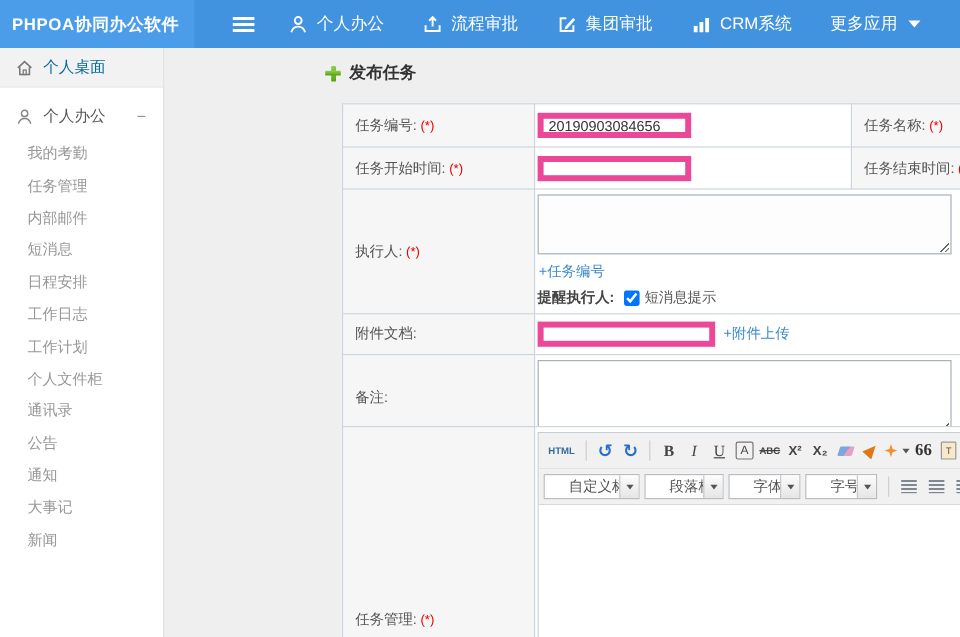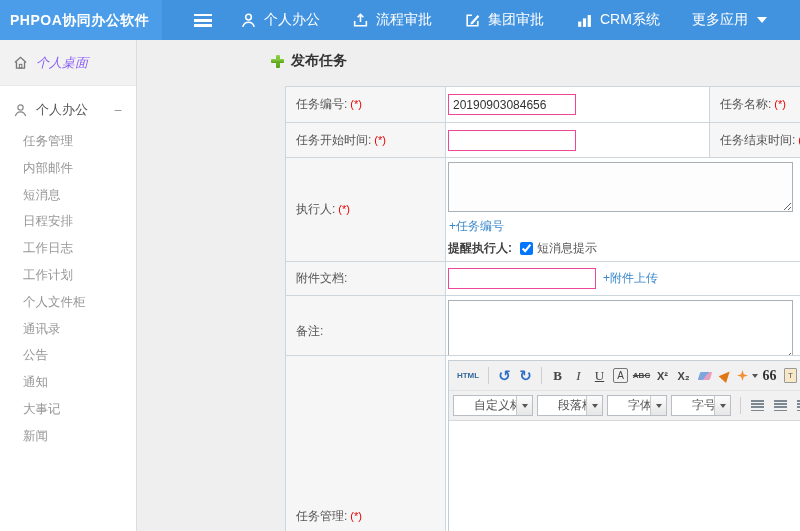--- a/index.html
+++ b/index.html
@@ -22,22 +22,22 @@
   .nav-item { display:flex; align-items:center; color:#fff; font-size:14px;
     margin-right:32px; cursor:pointer; white-space:nowrap; }
   .nav-item .nicon { width:17px; height:17px; margin-right:7px; display:inline-flex; }
   .nav-item svg { width:100%; height:100%; }
   .caret { width:0; height:0; border-left:5px solid transparent; border-right:5px solid transparent;
     border-top:6px solid #fff; margin-left:9px; display:inline-block; }
 
   
   .sidebar { position:absolute; left:0; top:40px; width:137px; height:491px;
     background:#fff; border-right:1px solid #ddd; overflow:hidden; }
-  .side-desktop { height:46px; background:#f2f2f2; border-bottom:1px solid #e9e9e9;
-    display:flex; align-items:center; padding-left:13px; color:#8b5cf6; font-size:13px; cursor:pointer;font-style:italic; }
+  .side-desktop { height:33px; background:#f2f2f2; border-bottom:1px solid #e9e9e9;
+    display:flex; align-items:center; padding-left:13px; color:#0369a1; font-size:13px; cursor:pointer; }
   .side-group { height:32px; margin-top:8px; display:flex; align-items:center;
     padding-left:13px; color:#555; font-size:13px; position:relative; cursor:pointer; }
   .s-icon { width:15px; height:15px; margin-right:8px; display:inline-flex; }
   .s-icon svg { width:100%; height:100%; }
   .collapse { position:absolute; right:14px; color:#999; font-size:14px; cursor:pointer; }
   .side-list { margin-top:2px; }
   .side-item { height:26.8px; line-height:26.8px; padding-left:23px; color:#979797;
     font-size:12.5px; position:relative; cursor:pointer; white-space:nowrap; }
   .side-item .expand { position:absolute; right:27px; color:#999; font-size:13px; }
 
@@ -56,21 +56,21 @@
     border-collapse:collapse; table-layout:fixed; background:#fff; }
   table.form2 { top:315px; }
   td { border:1px solid #ccd6de; font-size:12px; color:#555; vertical-align:middle; }
   td.lbl { background:#f6f6f6; padding-left:10px; white-space:nowrap; }
   td.ctl { background:#fff; padding:4px 2px; }
   .req { color:#ee0000; font-style:normal; font-size:11px; margin-left:3px; }
   .r1 { height:36px; } .r2 { height:35px; } .r3 { height:90px; } .r4 { height:34px; } .r5 { height:71px; }
   .r6 { height:320px; }
   td.lbl-desc { vertical-align:middle; }
 
-  input.txt { height:21px; border:1px solid #ec4899; background:#fff; font-size:12px;
+  input.txt { height:21px; border:5px solid #ec4899; background:#fff; font-size:12px;
     color:#333; padding:0 4px; font-family:"Liberation Sans","DejaVu Sans",sans-serif; }
   .w128 { width:128px; } .w148 { width:148px; }
   textarea.ta { border:1px solid #a7b1ba; background:#fdfdfd; width:345px;
     font-size:12px; color:#333; display:block; }
   .ta-exec { height:50px; }
   .ta-remark { height:62px; margin-top:0; }
   .link { color:#3b89cc; font-size:12px; text-decoration:none; cursor:pointer; }
   .exec-link { display:inline-block; margin:6px 0 2px 1px; }
   .remind-line { display:flex; align-items:center; margin-top:3px; }
   .remind-line b { color:#444; font-size:12px; margin-right:8px; }
@@ -186,20 +186,21 @@
       <span class="s-icon">
         <svg viewBox="0 0 16 16">
             <circle cx="8" cy="4.8" r="2.8" fill="none" stroke="#888" stroke-width="1.3"></circle>
             <path d="M2.5 14c.9-3.2 3.1-4.6 5.5-4.6s4.6 1.4 5.5 4.6" fill="none" stroke="#888" stroke-width="1.3"></path>
           </svg>
       </span>
       <span>个人办公</span>
       <span class="collapse">−</span>
     </div>
     <div class="side-list">
+        <div class="side-item"><span>我的考勤</span></div>
         <div class="side-item"><span>任务管理</span></div>
         <div class="side-item"><span>内部邮件</span></div>
         <div class="side-item"><span>短消息</span></div>
         <div class="side-item"><span>日程安排</span></div>
         <div class="side-item"><span>工作日志</span></div>
         <div class="side-item"><span>工作计划</span></div>
         <div class="side-item"><span>个人文件柜</span></div>
         <div class="side-item"><span>通讯录</span></div>
         <div class="side-item"><span>公告</span></div>
         <div class="side-item"><span>通知</span></div>

